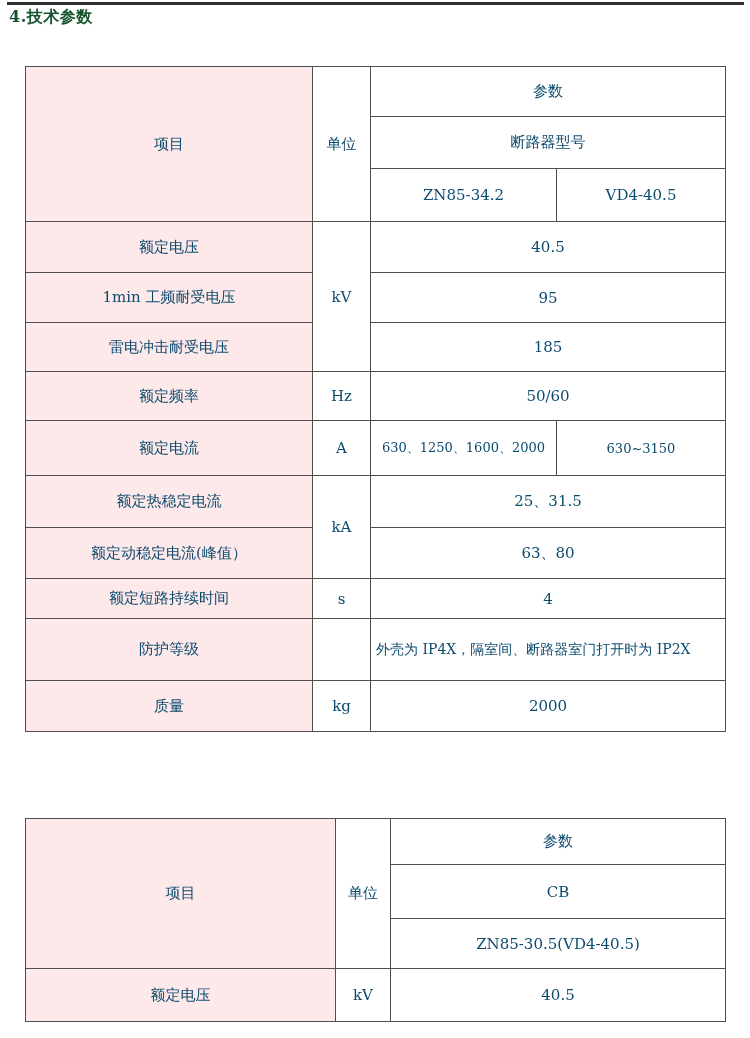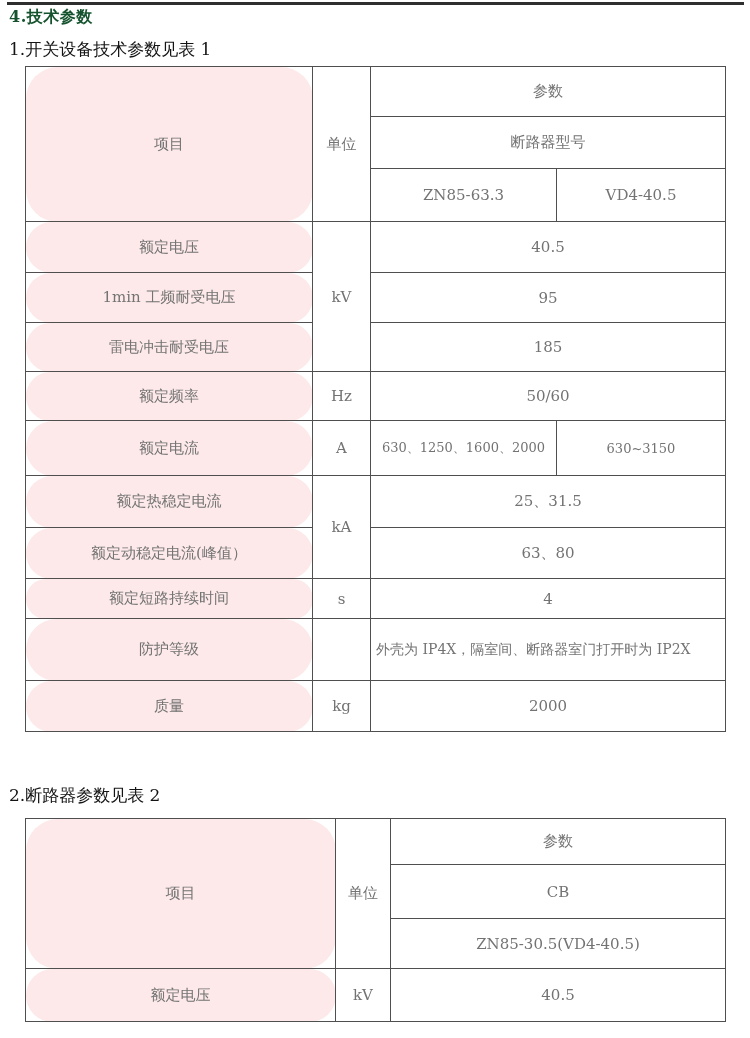--- a/index.html
+++ b/index.html
@@ -7,54 +7,53 @@
   body { font-family:"DejaVu Serif","Liberation Serif",serif; }
   .page { position:relative; width:750px; height:1038px; background:#ffffff; overflow:hidden; }
   .top-rule { position:absolute; left:7px; top:2px; width:737px; height:3px; background:#2e2e2e; }
   .heading { position:absolute; left:9px; top:7px; font-size:16px; font-weight:bold; color:#14532d; letter-spacing:0.5px; }
   .section-title { position:absolute; left:9px; font-size:17px; color:#141414; }
   .sec1 { top:38px; }
   .sec2 { top:784px; }
   table { border-collapse:collapse; table-layout:fixed; position:absolute; left:25px; background:#ffffff; }
   .tbl1 { top:66px; width:700px; }
   .tbl2 { top:818px; width:700px; }
-  td { border:1px solid #4f4f4f; text-align:center; vertical-align:middle; font-size:15px; color:#737373; padding:0 3px; }
-  .pink { background:#fde9e9;border-radius:32px; }
+  td { border:1px solid #4f4f4f; text-align:center; vertical-align:middle; font-size:15px; color:#0c4a6e; padding:0 3px; }
+  .pink { background:#fde9e9; }
   .sm { font-size:13px; }
   .fit { text-align:left; padding-left:5px; font-size:14px; white-space:nowrap; }
 </style>
 </head>
 <body>
 
 <div class="page">
 
   <div class="top-rule"></div>
 
   <div class="heading">4.技术参数</div>
 
-  <div class="section-title sec1">1.开关设备技术参数见表 1</div>
 
   <table class="tbl1">
     <colgroup>
       <col style="width:287px">
         <col style="width:58px">
         <col style="width:186px">
         <col style="width:169px">
     </colgroup>
     <tbody>
         <tr style="height:50px">
       <td class="pink" rowspan="3">项目</td>
       <td rowspan="3">单位</td>
       <td colspan="2">参数</td>
     </tr>
     <tr style="height:52px">
       <td colspan="2">断路器型号</td>
     </tr>
     <tr style="height:53px">
-      <td>ZN85-63.3</td>
+      <td>ZN85-34.2</td>
       <td>VD4-40.5</td>
     </tr>
 
     <tr style="height:51px">
       <td class="pink">额定电压</td>
       <td rowspan="3">kV</td>
       <td colspan="2">40.5</td>
     </tr>
     <tr style="height:50px">
       <td class="pink">1min 工频耐受电压</td>
@@ -95,21 +94,20 @@
       <td colspan="2" class="fit">外壳为 IP4X，隔室间、断路器室门打开时为 IP2X</td>
     </tr>
     <tr style="height:51px">
       <td class="pink">质量</td>
       <td>kg</td>
       <td colspan="2">2000</td>
     </tr>
   </tbody>
     </table>
 
-  <div class="section-title sec2">2.断路器参数见表 2</div>
 
   <table class="tbl2">
     <colgroup>
       <col style="width:310px">
         <col style="width:55px">
         <col style="width:335px">
     </colgroup>
     <tbody>
         <tr style="height:46px">
       <td class="pink" rowspan="3">项目</td>

